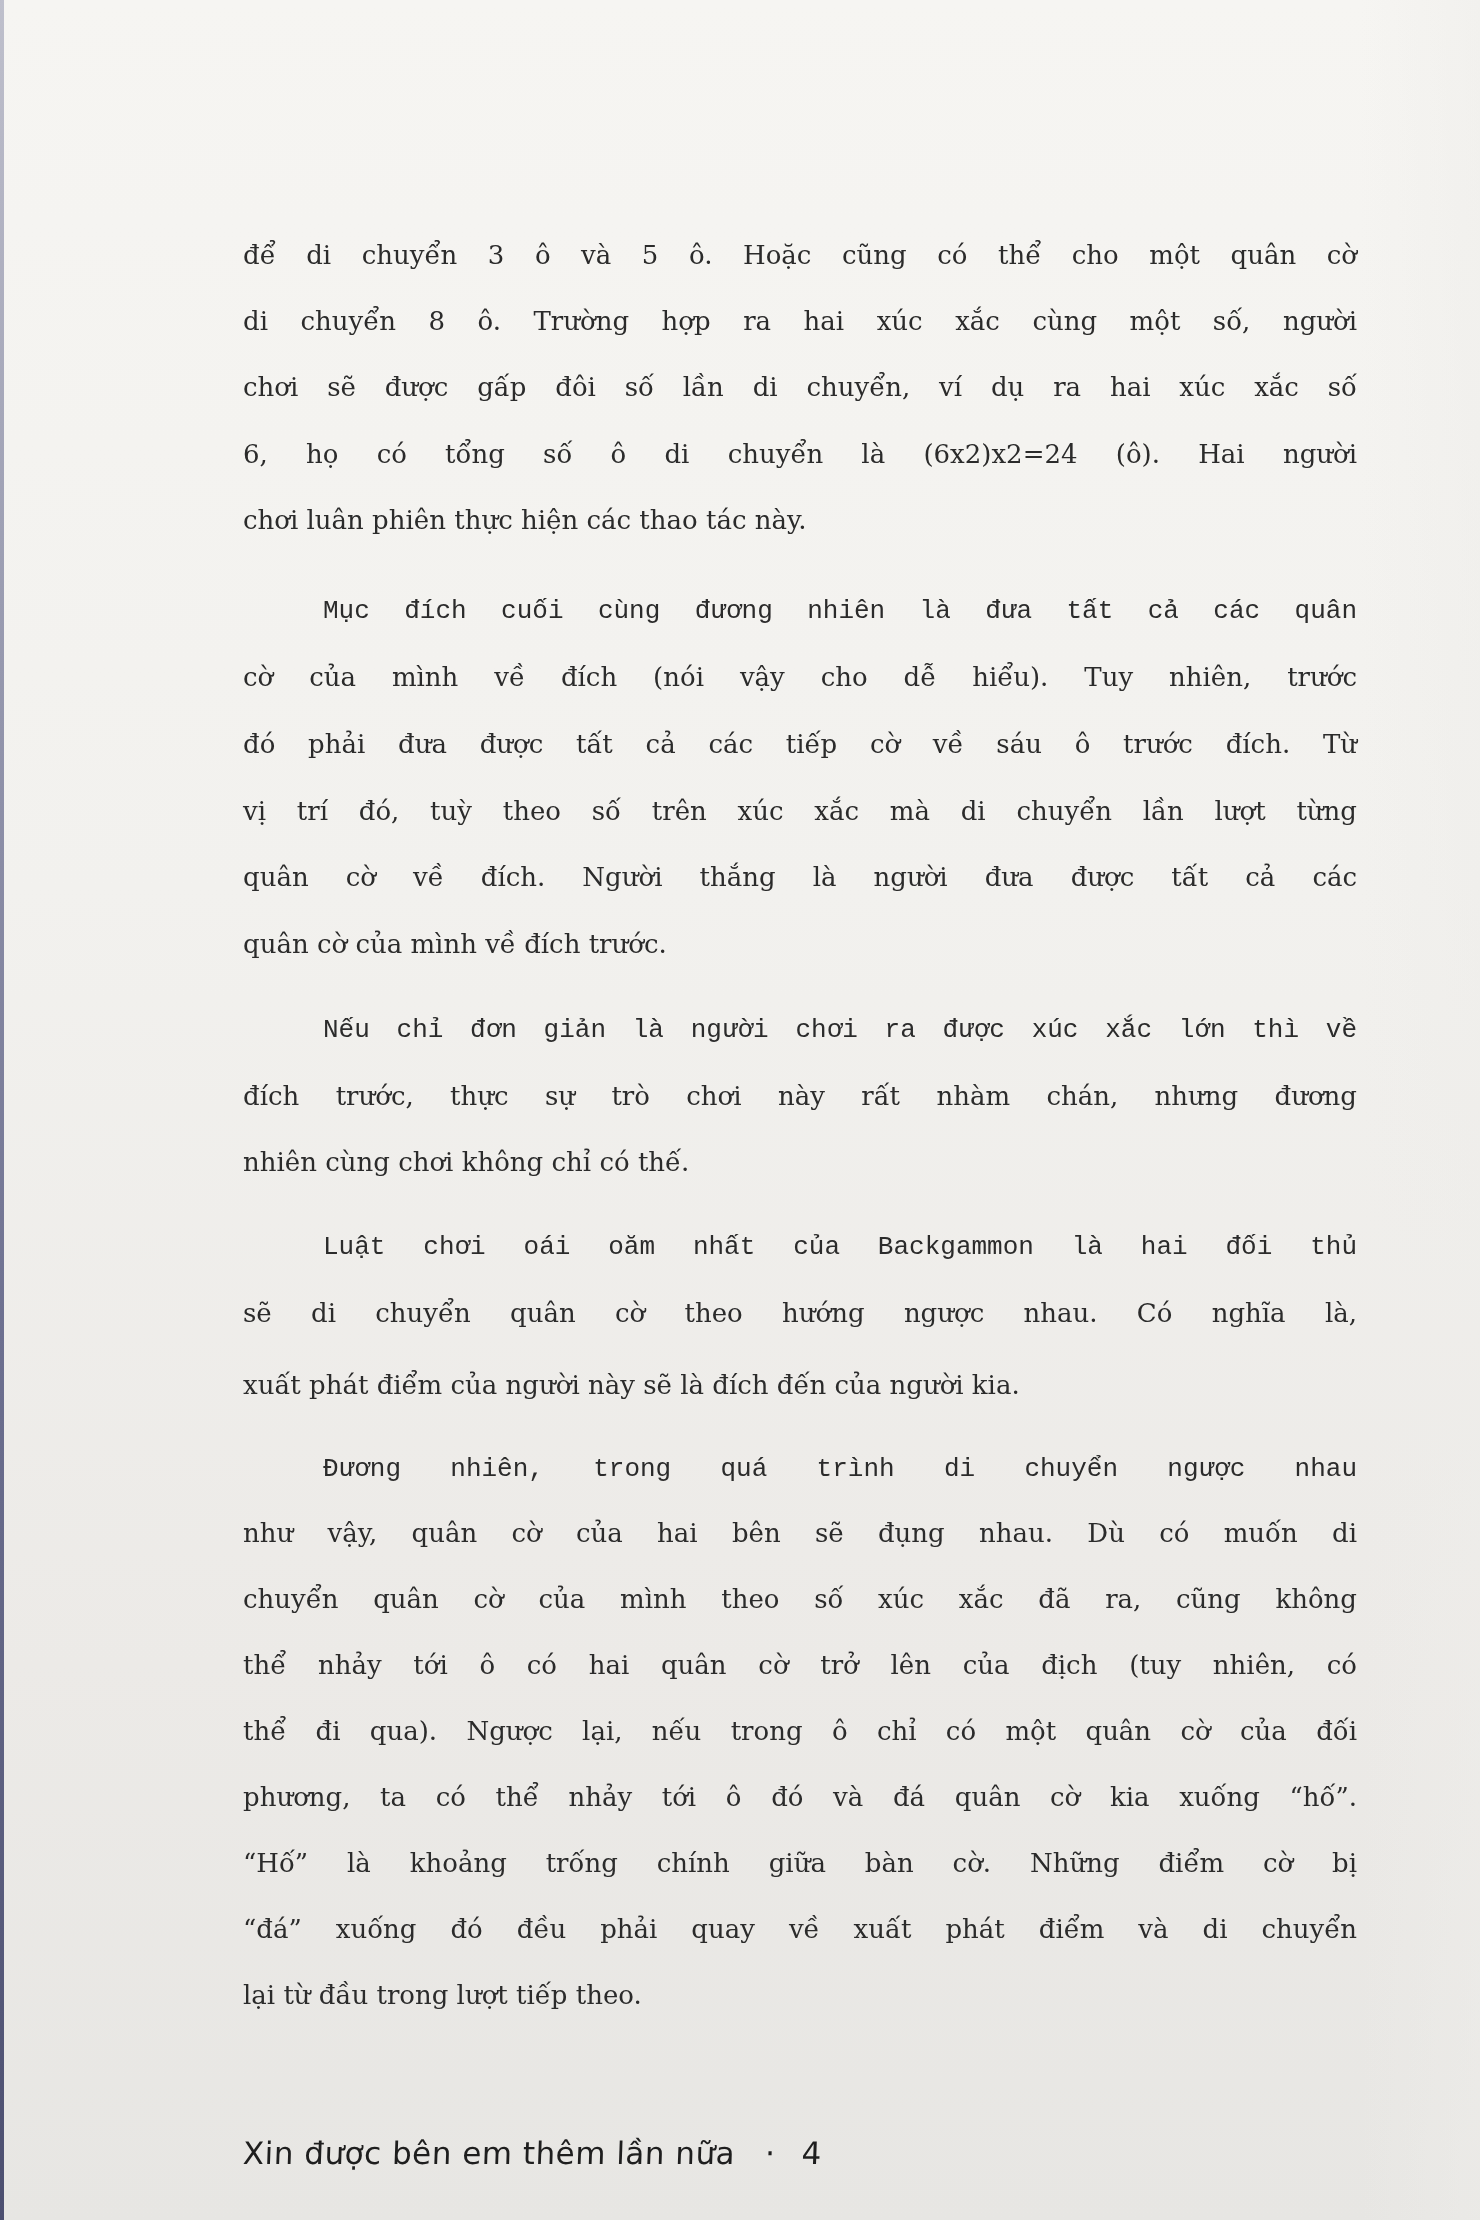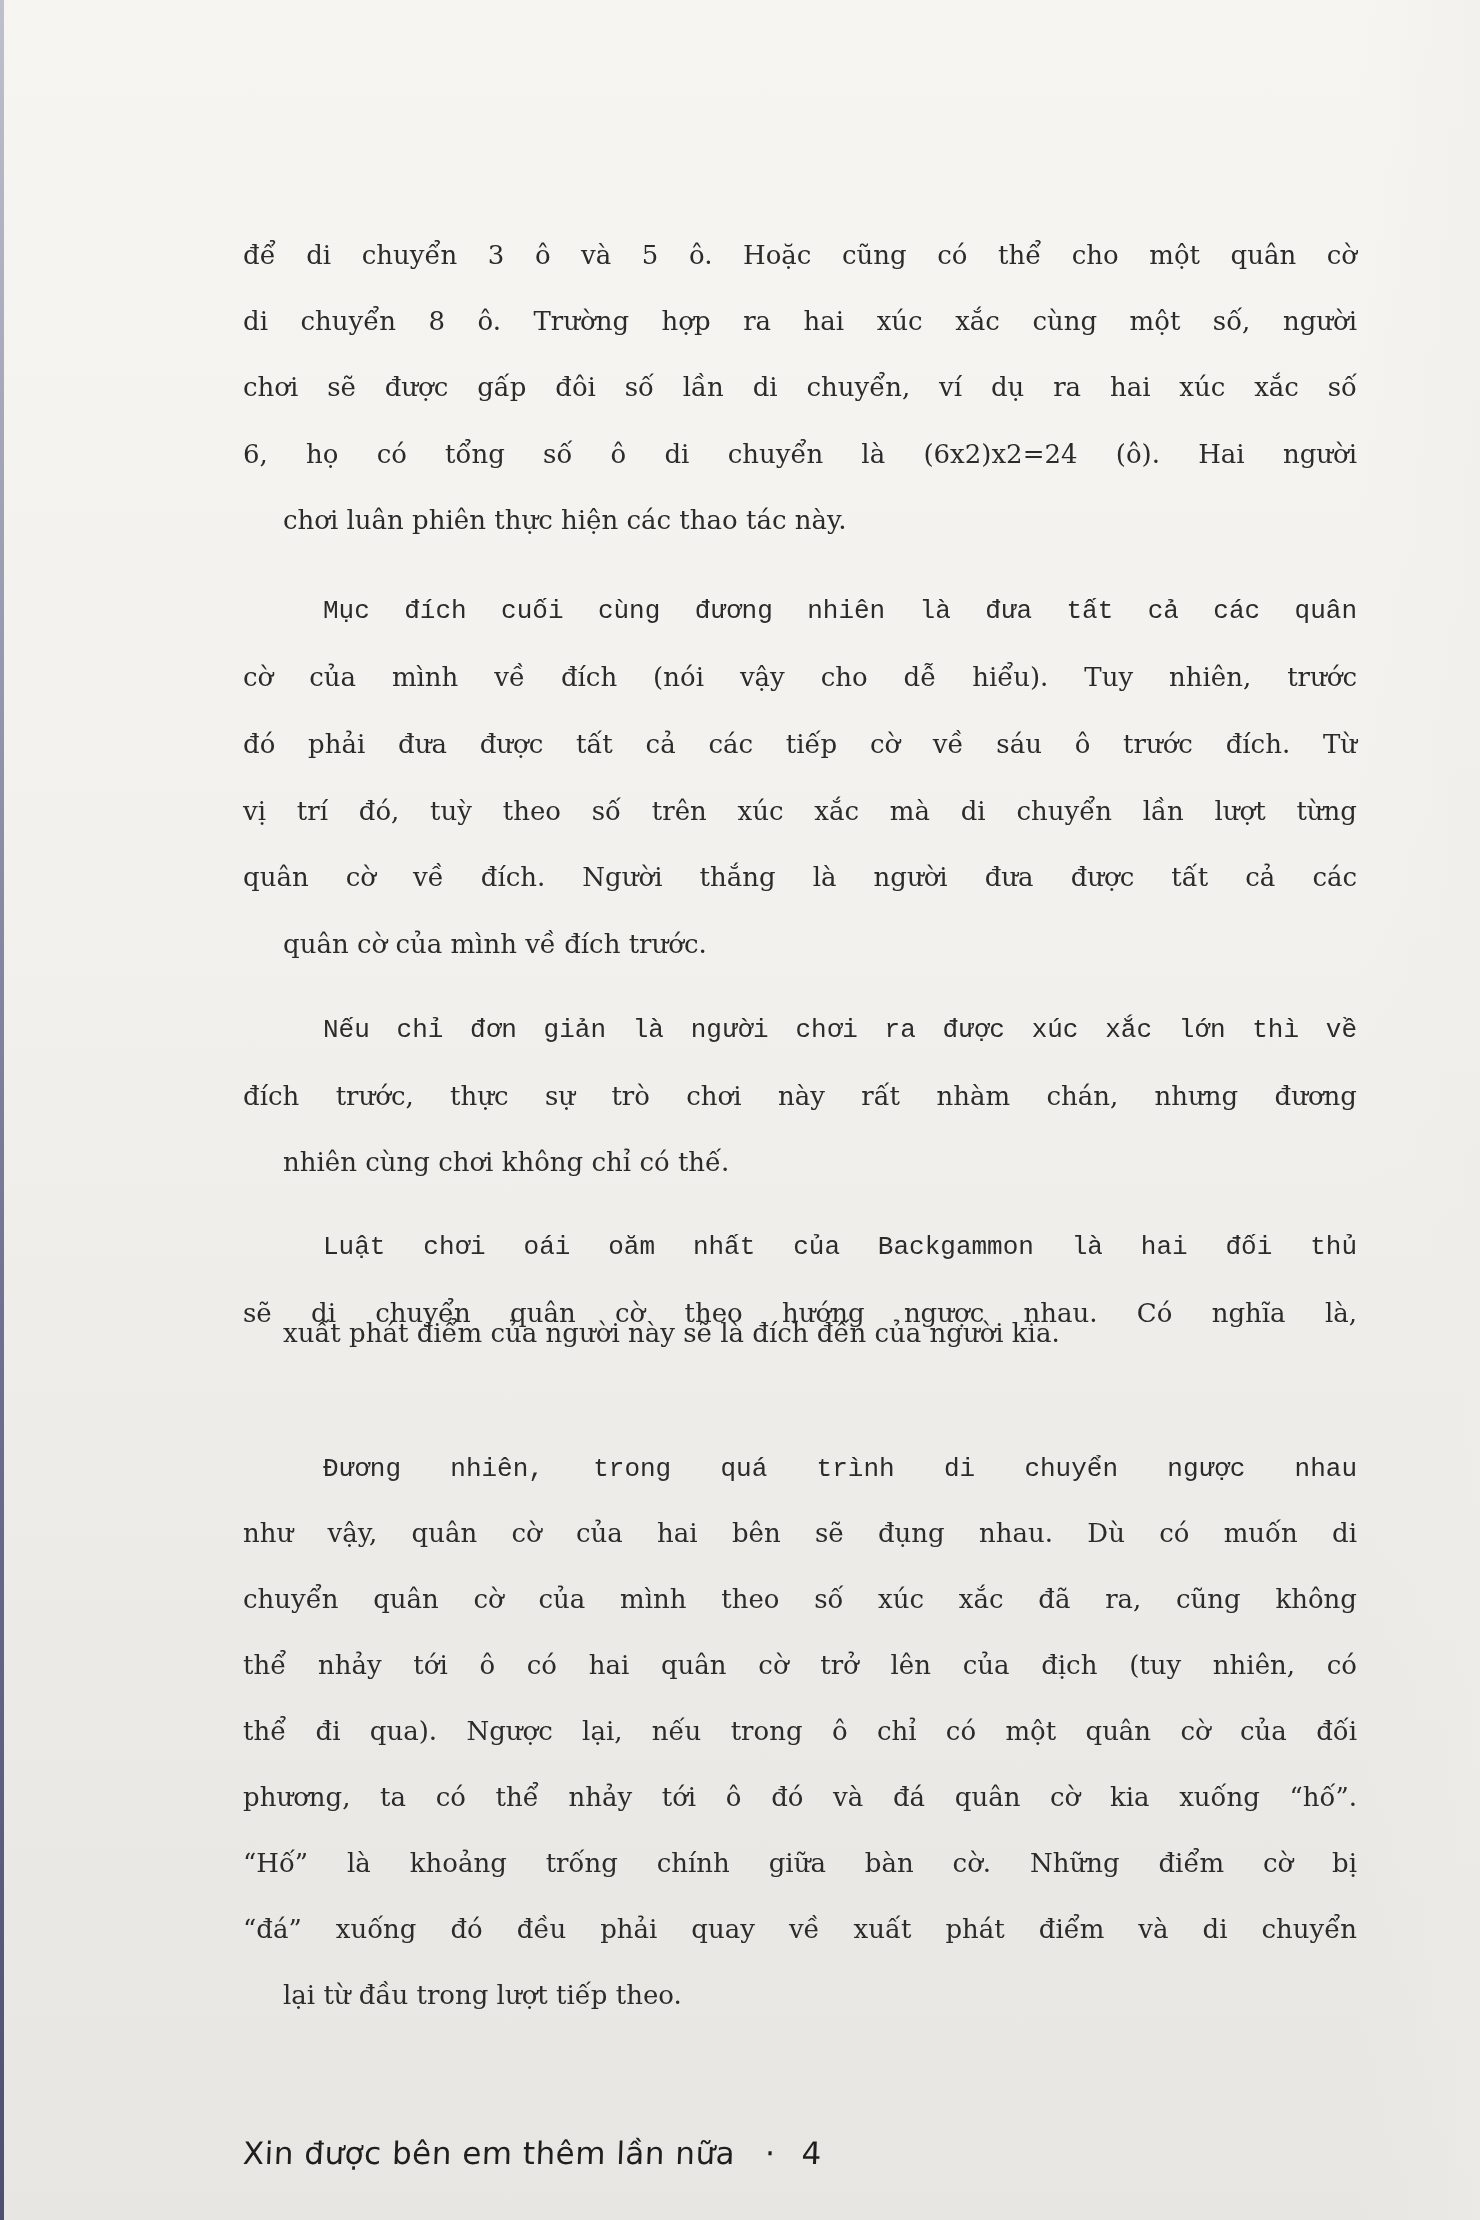--- a/index.html
+++ b/index.html
@@ -47,21 +47,20 @@
     letter-spacing: 0px;
   }
   .line.indent {
     left: 80px;
     width: 1034px;
     font-family: Liberation Mono, monospace;
   }
   .line.last {
     text-align: left;
     text-align-last: left;
-    margin-left: 40px;
   }
   .footer {
     position: absolute;
     left: 243px;
     top: 2128px;
     height: 50px;
     font-family: "DejaVu Sans", "Liberation Sans", sans-serif;
     font-size: 31px;
     line-height: 50px;
     color: #1e1e1e;
@@ -94,21 +93,21 @@
   <div class="line" style="top:778px">vị trí đó, tuỳ theo số trên xúc xắc mà di chuyển lần lượt từng</div>
   <div class="line" style="top:844px">quân cờ về đích. Người thắng là người đưa được tất cả các</div>
   <div class="line last" style="top:911px">quân cờ của mình về đích trước.</div>
 
   <div class="line indent" style="top:997px">Nếu chỉ đơn giản là người chơi ra được xúc xắc lớn thì về</div>
   <div class="line" style="top:1063px">đích trước, thực sự trò chơi này rất nhàm chán, nhưng đương</div>
   <div class="line last" style="top:1129px">nhiên cùng chơi không chỉ có thế.</div>
 
   <div class="line indent" style="top:1214px">Luật chơi oái oăm nhất của Backgammon là hai đối thủ</div>
   <div class="line" style="top:1280px">sẽ di chuyển quân cờ theo hướng ngược nhau. Có nghĩa là,</div>
-  <div class="line last" style="top:1300px">xuất phát điểm của người này sẽ là đích đến của người kia.</div>
+  <div class="line last" style="top:1352px">xuất phát điểm của người này sẽ là đích đến của người kia.</div>
 
   <div class="line indent" style="top:1436px">Đương nhiên, trong quá trình di chuyển ngược nhau</div>
   <div class="line" style="top:1500px">như vậy, quân cờ của hai bên sẽ đụng nhau. Dù có muốn di</div>
   <div class="line" style="top:1566px">chuyển quân cờ của mình theo số xúc xắc đã ra, cũng không</div>
   <div class="line" style="top:1632px">thể nhảy tới ô có hai quân cờ trở lên của địch (tuy nhiên, có</div>
   <div class="line" style="top:1698px">thể đi qua). Ngược lại, nếu trong ô chỉ có một quân cờ của đối</div>
   <div class="line" style="top:1764px">phương, ta có thể nhảy tới ô đó và đá quân cờ kia xuống “hố”.</div>
   <div class="line" style="top:1830px">“Hố” là khoảng trống chính giữa bàn cờ. Những điểm cờ bị</div>
   <div class="line" style="top:1896px">“đá” xuống đó đều phải quay về xuất phát điểm và di chuyển</div>
   <div class="line last" style="top:1962px">lại từ đầu trong lượt tiếp theo.</div>

